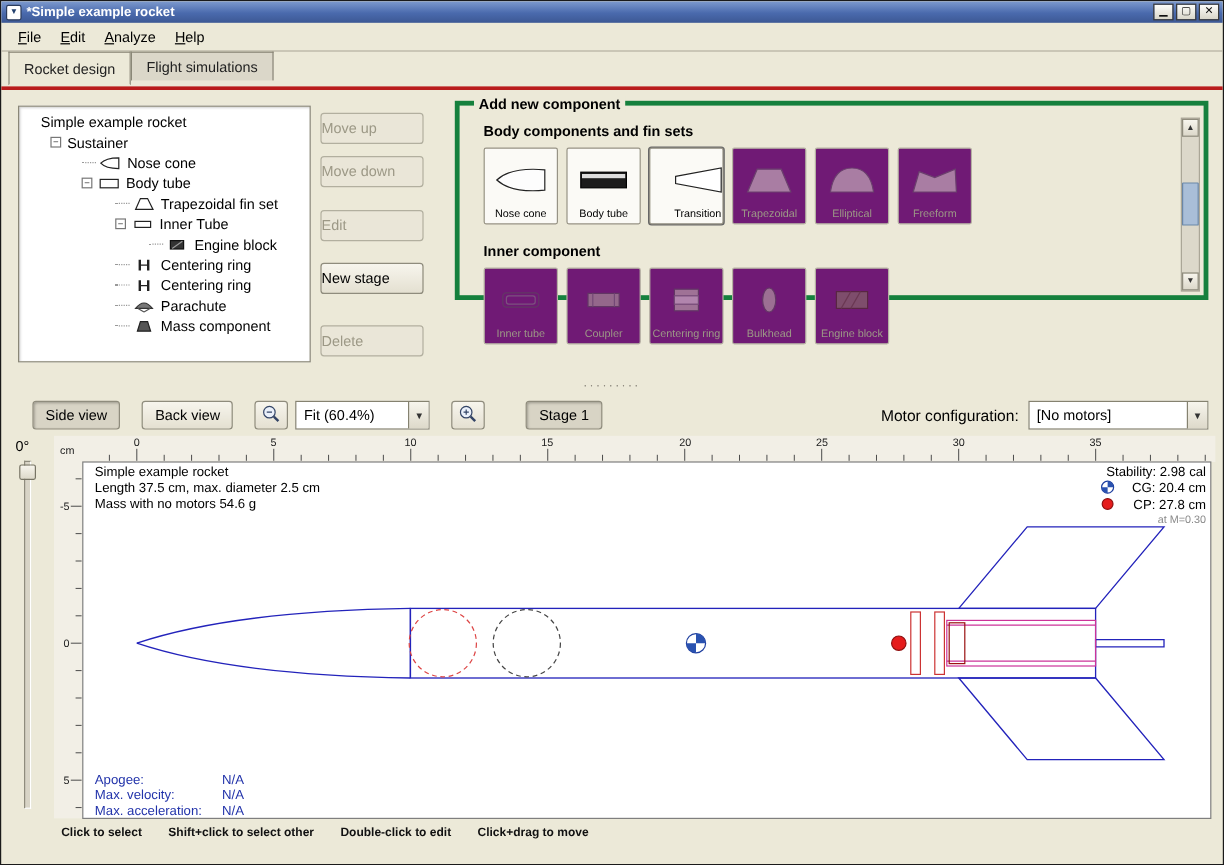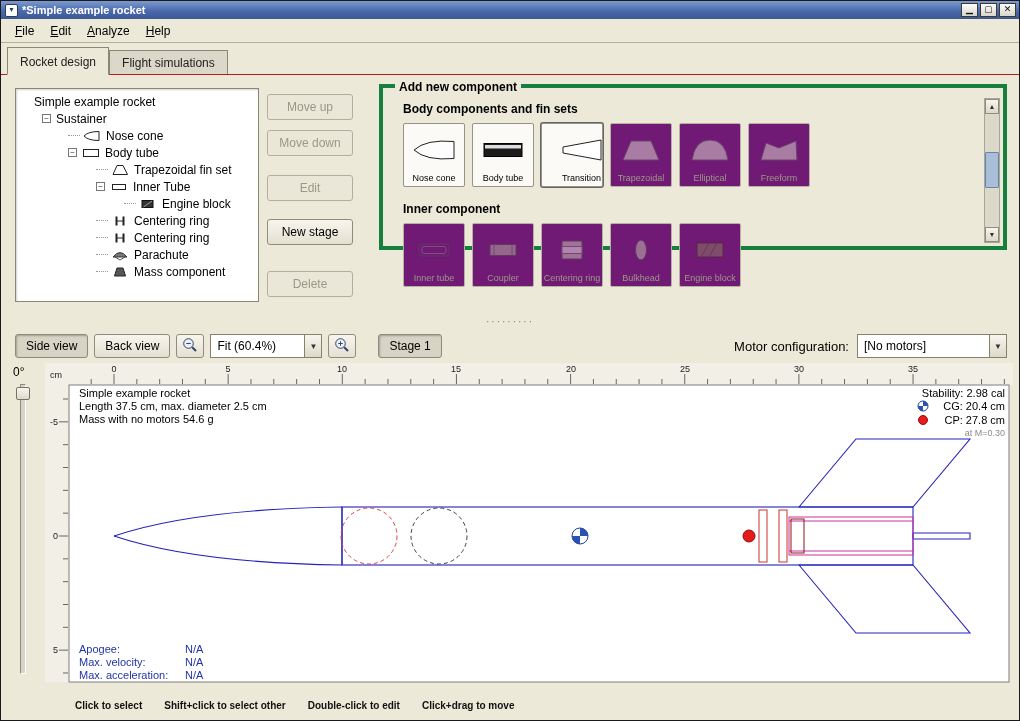--- a/index.html
+++ b/index.html
@@ -17,40 +17,40 @@
   .winbtns { display:flex; gap:2px; margin-right:3px; flex:none; }
   .winbtn { width:17px; height:14px; background:linear-gradient(#fdfdfa,#d9d6c9); border:1px solid #3a3a3a;
             font-size:9px; line-height:11px; text-align:center; color:#111; }
 
   
   .menubar { height:24px; display:flex; align-items:center; padding-left:6px; border-bottom:1px solid #b3b09f; flex:none; }
   .menu-item { display:inline-block; padding:3px 8px; font-size:12px; color:#000; }
   .menu-item::first-letter { text-decoration:underline; }
 
   
-  .tabstrip { height:32px; display:flex; align-items:flex-end; padding-left:6px; border-bottom:1px solid #b91c1c; flex:none; }
+  .tabstrip { height:32px; display:flex; padding-left:6px; border-bottom:3px solid #b91c1c; flex:none; }
   .tab { font-size:12px; padding:5px 12px 4px; border:1px solid #8a8777; border-bottom:none; background:#dbd7c9; color:#222;
          height:24px; }
   .tab.active { background:#ece9d8; height:28px; padding-top:7px; margin-bottom:-1px; border-bottom:1px solid #ece9d8; }
 
   
   .design-panel { position:relative; height:240px; flex:none; }
   .tree-panel { position:absolute; left:14px; top:13px; width:244px; height:214px; background:#fff;
                 border:1px solid #8a8777; box-shadow:inset 1px 1px 2px rgba(0,0,0,.18); padding:4px 0; overflow:hidden; }
   .tree-row { height:17px; display:flex; align-items:center; font-size:12px; color:#000; white-space:nowrap; }
   .lv0 { padding-left:18px; } .lv1 { padding-left:26px; } .lv2 { padding-left:52px; }
   .lv3 { padding-left:80px; } .lv4 { padding-left:108px; }
   .expander { width:9px; height:9px; border:1px solid #777; background:#fff; font-size:8px; line-height:7px;
               text-align:center; color:#333; margin-right:5px; flex:none; }
   .stub { width:12px; height:0; border-top:1px dotted #999; margin-right:3px; flex:none; }
   .t-icon { flex:none; margin-right:5px; display:inline-flex; }
 
   .actions { position:absolute; left:266px; top:19px; width:86px; display:flex; flex-direction:column; }
   .act-btn { height:26px; font-size:12px; border-radius:3px; border:1px solid #8f8c7d;
-             background:linear-gradient(#f7f5ed,#e4e0d1); color:#000; text-align:center; line-height:24px; }
+             background:linear-gradient(#f7f5ed,#e4e0d1); color:#000; line-height:24px; }
   .act-btn.disabled { color:#9c9886; background:#eae6d8; border-color:#b2af9f; }
   .mb10{margin-bottom:10px;} .mb19{margin-bottom:19px;} .mb18{margin-bottom:18px;} .mb15{margin-bottom:26px;}
 
   .groupbox { position:absolute; left:378px; top:9px; right:12px; height:166px; border:4px solid #15803d;
               padding:12px 34px 8px 20px; }
   .group-title { position:absolute; top:-8px; left:12px; background:#ece9d8; padding:0 4px;
                  font-size:12px; font-weight:bold; color:#000; }
   .section-label { font-size:12px; font-weight:bold; color:#000; margin:2px 0 7px 0; }
   .section-label.second { margin-top:15px; }
   .comp-row { display:flex; gap:7px; }
@@ -71,21 +71,21 @@
   .sb-thumb { position:absolute; left:0; right:0; top:38px; height:36px; background:#a9bed8;
               border:1px solid #6a87a8; border-radius:1px; }
 
   
   .splitter { height:14px; display:flex; align-items:center; justify-content:center; flex:none; }
   .splitter-dots { color:#878378; font-size:10px; letter-spacing:2px; line-height:6px; }
 
   
   .view-toolbar { height:34px; display:flex; align-items:center; gap:6px; padding:0 12px 0 14px; flex:none; }
   .vt-btn { height:24px; padding:0 10px; font-size:12px; border:1px solid #8f8c7d; border-radius:3px;
-            background:linear-gradient(#f7f5ed,#e4e0d1); color:#000; display:flex; align-items:center; }
+            background:linear-gradient(#f7f5ed,#e4e0d1); color:#000; display:flex; align-items:center;margin-left:12px; }
   .vt-btn.pressed { background:#d8d4c5; box-shadow:inset 1px 1px 2px rgba(0,0,0,.25); }
   .icon-btn { width:28px; padding:0; justify-content:center; }
   .combo { height:24px; border:1px solid #858270; background:#fff; display:flex; align-items:center; }
   .combo-text { font-size:12px; padding:0 6px; flex:1; color:#000; white-space:nowrap; }
   .combo-arrow { width:17px; height:100%; background:linear-gradient(#f7f5ed,#ddd9ca); border-left:1px solid #858270;
                  font-size:8px; display:flex; align-items:center; justify-content:center; color:#333; flex:none; }
   .combo.zoom { width:112px; }
   .combo.motor { width:150px; }
   .toolbar-right { margin-left:auto; display:flex; align-items:center; gap:8px; }
   .toolbar-label { font-size:13px; color:#000; }
@@ -109,21 +109,21 @@
   .massc { stroke:var(--mass,#444444); fill:none; stroke-dasharray:4 3; }
   .cgfill { fill:var(--cg,#2a52b0); }
   .cpfill { fill:var(--cp,#e51c1c); stroke:#8f0f0f; }
   .info { font-size:11px; fill:#000; }
   .mach { font-size:9px; fill:#8a8a8a; }
   .flight { font-size:11px; fill:var(--flight-text,#2233aa); }
   .rul, .rul-lab text { font-size:9px; fill:#222; }
   #h-ticks line, #v-ticks line { stroke:#444; stroke-width:0.8; }
 
   
-  .statusbar { height:22px; display:flex; align-items:flex-end; gap:22px; padding-left:74px; flex:none; }
+  .statusbar { height:22px; display:flex; align-items:flex-start; gap:22px; padding-left:50px; flex:none; }
   .status-hint { font-size:10px; font-weight:bold; color:#111; }
   .filler { flex:1; }
 </style>
 </head>
 <body>
 
 <div id="window">
 
   <div class="titlebar">
     <span class="win-icon">

